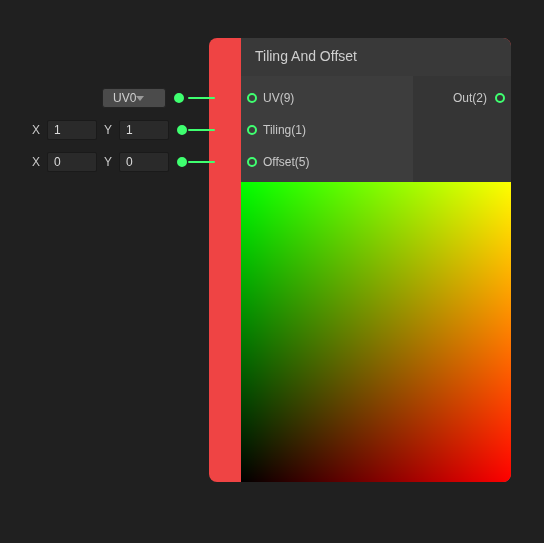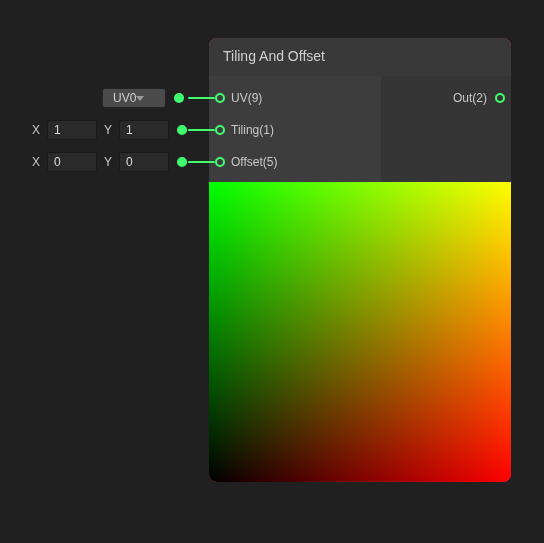--- a/index.html
+++ b/index.html
@@ -14,20 +14,21 @@
     position: relative;
   }
   .node {
     position: absolute;
     left: 209px;
     top: 38px;
     width: 302px;
     border-radius: 8px;
     background: #ef4444;
     overflow: hidden;
+    padding-left: 32px;
   }
   .node-header {
     background: #393939;
     padding: 10px 14px 12px;
     font-size: 14px;
     color: #cfcfcf;
   }
   .ports {
     display: flex;
     background: #3a3a3a;

